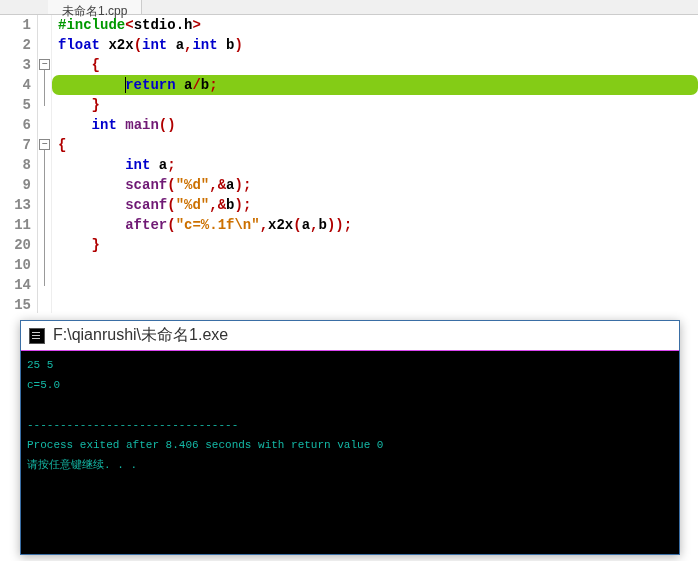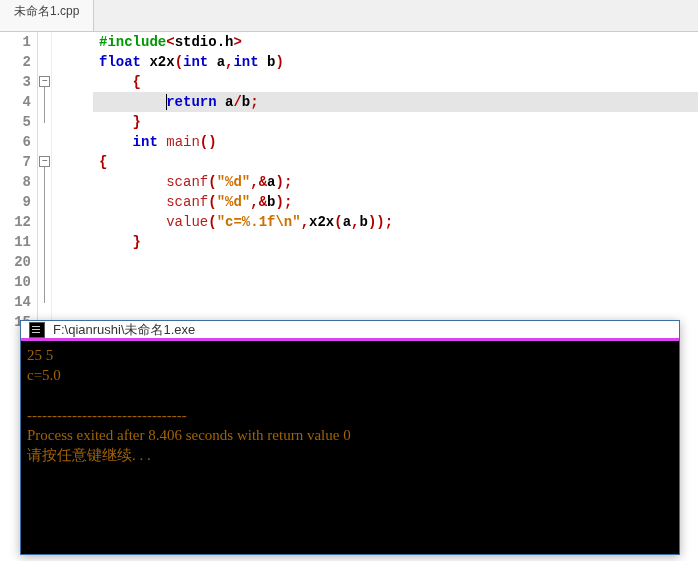--- a/index.html
+++ b/index.html
@@ -6,24 +6,25 @@
   body {
     font-family: Consolas, "Courier New", monospace;
     font-size: 14px;
     background: #fff;
     width: 698px;
     height: 561px;
     overflow: hidden;
     position: relative;
   }
   .tab-bar {
-    height: 32px;
+    height: 15px;
     background: #f0f0f0;
     border-bottom: 1px solid #ccc;
     display: flex;
+    padding-left: 48px;
   }
   .tab {
     padding: 3px 14px;
     background: #f8f8f8;
     border-right: 1px solid #ccc;
     font-family: "Microsoft YaHei", sans-serif;
     font-size: 12px;
     color: #444;
   }
   .editor {
@@ -50,29 +51,28 @@
     flex: 1;
     position: relative;
   }
   .line { height: 20px; line-height: 20px; }
   .code-line {
     height: 20px;
     line-height: 20px;
     white-space: pre;
     padding-left: 6px;
     font-weight: bold;
-    margin-left: 41px;
-  }
-  .hl { background: #e5e5e5; }
+  }
+  .hl { background: #84cc16; border-radius: 7px; }
   .kw { color: #0000cc; font-weight: bold; }
   .type { color: #0000cc; font-weight: bold; }
   .pp { color: #009900; font-weight: bold; }
   .str { color: #cc7000; font-weight: bold; }
   .num { color: #a000a0; font-weight: bold; }
-  .fn { color: #b91c1c; font-weight: normal; }
+  .fn { color: #701a75; font-weight: bold; }
   .punc { color: #b00000; font-weight: bold; }
   .plain { color: #000; font-weight: bold; }
   .caret {
     display:inline-block;
     width:1px; height:16px;
     background:#000;
     vertical-align:middle;
     margin-right:-1px;
   }
   .fold-box {
@@ -96,50 +96,50 @@
     position: absolute;
     left: 20px;
     top: 320px;
     width: 660px;
     height: 235px;
     border: 1px solid #3a6ea5;
     background: #000;
     box-shadow: 0 2px 10px rgba(0,0,0,.3);
   }
   .console-title {
-    height: 20px;
+    height: 30px;
     background: #fff;
     display: flex;
     align-items: center;
     padding: 0 8px;
     gap: 8px;
     font-family: "Microsoft YaHei", sans-serif;
-    font-size: 13px;
+    font-size: 16px;
     color: #333;
-    border-bottom: 3px solid #d946ef;
+    border-bottom: 1px solid #d946ef;
   }
   .console-icon {
     width: 16px; height: 16px;
     border: 1px solid #555;
     background: #000;
     position: relative;
   }
   .console-icon::after{
     content:"";
     position:absolute;
     left:2px; top:3px;
     width:8px; height:1px;
     background:#ccc;
     box-shadow:0 3px 0 #ccc, 0 6px 0 #ccc;
   }
   .console-body {
     padding: 4px 6px;
-    color: #a16207;
-    font-family: Liberation Serif, serif;
-    font-size: 15px;
+    color: #14b8a6;
+    font-family: Liberation Mono, monospace;
+    font-size: 11px;
     white-space: pre;
     line-height: 20px;
   }
 </style>
 </head>
 <body>
 
 <div class="tab-bar">
   <div class="tab">未命名1.cpp</div>
 </div>
@@ -148,44 +148,45 @@
   <div class="gutter" id="gutter">
       <div class="line">1</div>
       <div class="line">2</div>
       <div class="line">3</div>
       <div class="line">4</div>
       <div class="line">5</div>
       <div class="line">6</div>
       <div class="line">7</div>
       <div class="line">8</div>
       <div class="line">9</div>
-      <div class="line">12</div>
+      <div class="line">13</div>
       <div class="line">11</div>
       <div class="line">20</div>
       <div class="line">10</div>
       <div class="line">14</div>
       <div class="line">15</div>
     </div>
   <div class="fold-col" id="foldcol">
       <div class="fold-box" style="top: 44px;">−</div>
       <div class="fold-box" style="top: 124px;">−</div>
       <div class="fold-line" style="top: 55px; height: 36px;"></div>
       <div class="fold-line" style="top: 135px; height: 136px;"></div>
     </div>
   <div class="code-col" id="codecol">
       <div class="code-line"><span class="pp">#include</span><span class="punc">&lt;</span><span class="plain">stdio.h</span><span class="punc">&gt;</span></div>
       <div class="code-line"><span class="type">float</span><span class="plain"> x2x</span><span class="punc">(</span><span class="type">int</span><span class="plain"> a</span><span class="punc">,</span><span class="type">int</span><span class="plain"> b</span><span class="punc">)</span></div>
       <div class="code-line">    <span class="punc">{</span></div>
       <div class="code-line hl">        <span class="caret"></span><span class="kw">return</span><span class="plain"> a</span><span class="punc">/</span><span class="plain">b</span><span class="punc">;</span></div>
       <div class="code-line">    <span class="punc">}</span></div>
       <div class="code-line">    <span class="type">int</span><span class="plain"> </span><span class="fn">main</span><span class="punc">()</span></div>
       <div class="code-line"><span class="punc">{</span></div>
+      <div class="code-line">        <span class="type">int</span><span class="plain"> a</span><span class="punc">;</span></div>
       <div class="code-line">        <span class="fn">scanf</span><span class="punc">(</span><span class="str">"%d"</span><span class="punc">,</span><span class="punc">&amp;</span><span class="plain">a</span><span class="punc">)</span><span class="punc">;</span></div>
       <div class="code-line">        <span class="fn">scanf</span><span class="punc">(</span><span class="str">"%d"</span><span class="punc">,</span><span class="punc">&amp;</span><span class="plain">b</span><span class="punc">)</span><span class="punc">;</span></div>
-      <div class="code-line">        <span class="fn">value</span><span class="punc">(</span><span class="str">"c=%.1f\n"</span><span class="punc">,</span><span class="plain">x2x</span><span class="punc">(</span><span class="plain">a</span><span class="punc">,</span><span class="plain">b</span><span class="punc">))</span><span class="punc">;</span></div>
+      <div class="code-line">        <span class="fn">after</span><span class="punc">(</span><span class="str">"c=%.1f\n"</span><span class="punc">,</span><span class="plain">x2x</span><span class="punc">(</span><span class="plain">a</span><span class="punc">,</span><span class="plain">b</span><span class="punc">))</span><span class="punc">;</span></div>
       <div class="code-line">    <span class="punc">}</span></div>
       <div class="code-line"></div>
     </div>
 </div>
 
 <div class="console-window">
   <div class="console-title">
     <span class="console-icon"></span>
     <span>F:\qianrushi\未命名1.exe</span>
   </div>

